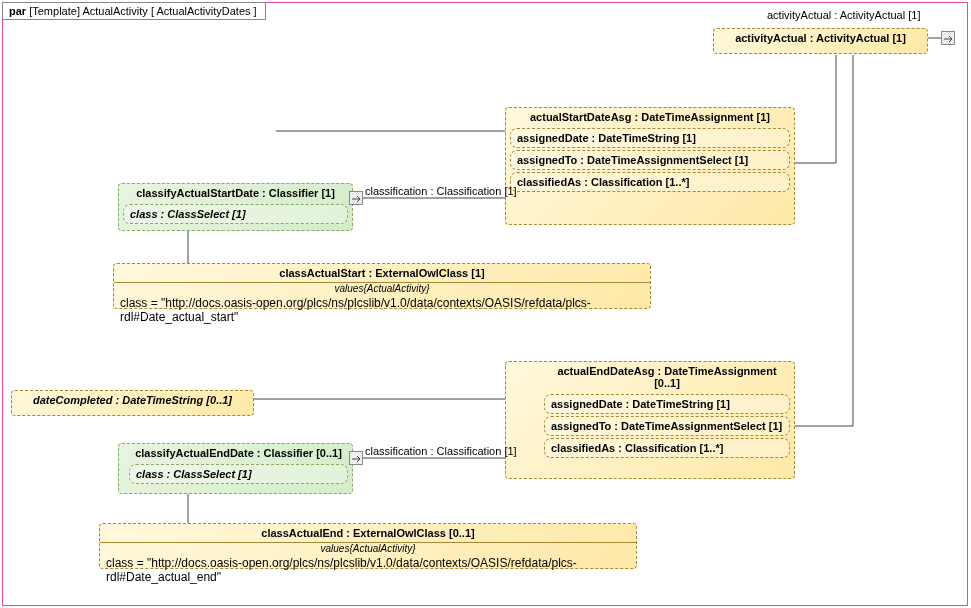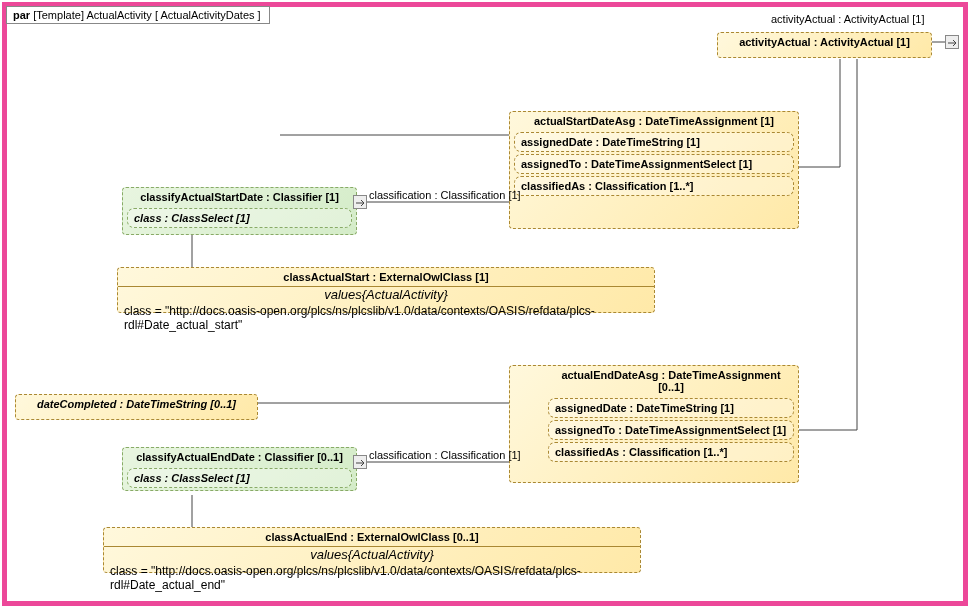--- a/index.html
+++ b/index.html
@@ -1,27 +1,27 @@
 <!DOCTYPE html>
 <html><head>
 <meta charset="utf-8">
 <style>
   * { box-sizing: border-box; margin: 0; padding: 0; }
   body { font-family: Arial, sans-serif; font-size: 11px; background: #fff; position: relative; width: 971px; height: 608px; }
-  .frame { position: absolute; left: 2px; top: 2px; width: 966px; height: 604px; border: 5px solid #ec4899; }
+  .frame { position: absolute; left: 2px; top: 2px; width: 966px; height: 604px; border: 1px solid #ec4899; }
   .frame-tab { position: absolute; left: -1px; top: -1px; border: 1px solid #888; background: #fff; padding: 2px 8px 2px 6px; font-weight: normal; }
   .frame-tab b { font-weight: bold; }
   .box { position: absolute; border: 1px dashed #aa8833; border-radius: 4px; }
   .box-yellow { background: linear-gradient(135deg, #fff8dc, #ffe9a8); }
   .box-green { background: linear-gradient(135deg, #e8f5e0, #d4ecc8); border-color: #88aa66; }
   .box-title { font-weight: bold; padding: 3px 6px; text-align: center; }
   .row { border-top: 1px dashed #aa8833; padding: 3px 6px; font-weight: bold; margin: 2px 4px; border: 1px dashed #aa8833; border-radius: 7px; background: rgba(255,255,255,0.3); }
   .row-green { border-color: #88aa66; font-style: italic; }
   .value-title { font-weight: bold; padding: 3px 6px; text-align: center; border-bottom: 1px solid #aa8833; }
-  .value-subtitle { font-style: italic; text-align: center; font-size: 13px; }
+  .value-subtitle { font-style: italic; text-align: center; font-size: 10px; }
   .value-body { padding: 2px 6px; font-size: 12px; }
   .conn-label { position: absolute; font-size: 11px; background: transparent; }
   .port { position: absolute; width: 14px; height: 14px; border: 1px solid #888; background: #eee; }
   svg.lines { position: absolute; left: 0; top: 0; width: 966px; height: 604px; pointer-events: none; }
   svg.lines line { stroke: #444; stroke-width: 1; }
 </style>
 </head>
 <body>
 
 <div class="frame">
@@ -97,21 +97,21 @@
     <div class="box-title">dateCompleted : DateTimeString [0..1]</div>
   </div>
 
   <div class="box box-yellow" style="left:502px; top:358px; width:290px; height:118px;padding-left:34px;">
     <div class="box-title">actualEndDateAsg : DateTimeAssignment [0..1]</div>
     <div class="row">assignedDate : DateTimeString [1]</div>
     <div class="row">assignedTo : DateTimeAssignmentSelect [1]</div>
     <div class="row">classifiedAs : Classification [1..*]</div>
   </div>
 
-  <div class="box box-green" style="left:115px; top:440px; width:235px; height:44px;">
+  <div class="box box-green" style="left:115px; top:440px; width:235px; height:51px;padding-left:6px;">
     <div class="box-title">classifyActualEndDate : Classifier [0..1]</div>
     <div class="row row-green">class : ClassSelect [1]</div>
   </div>
   <div class="port" style="left:346px; top:448px;">
     <svg width="14" height="14">
         <line x1="2" y1="7" x2="10" y2="7" stroke="#444"></line>
         <polyline points="7,4 10,7 7,10" fill="none" stroke="#444"></polyline>
       </svg>
   </div>
   <div class="conn-label" style="left:362px; top:442px;">classification : Classification [1]</div>

